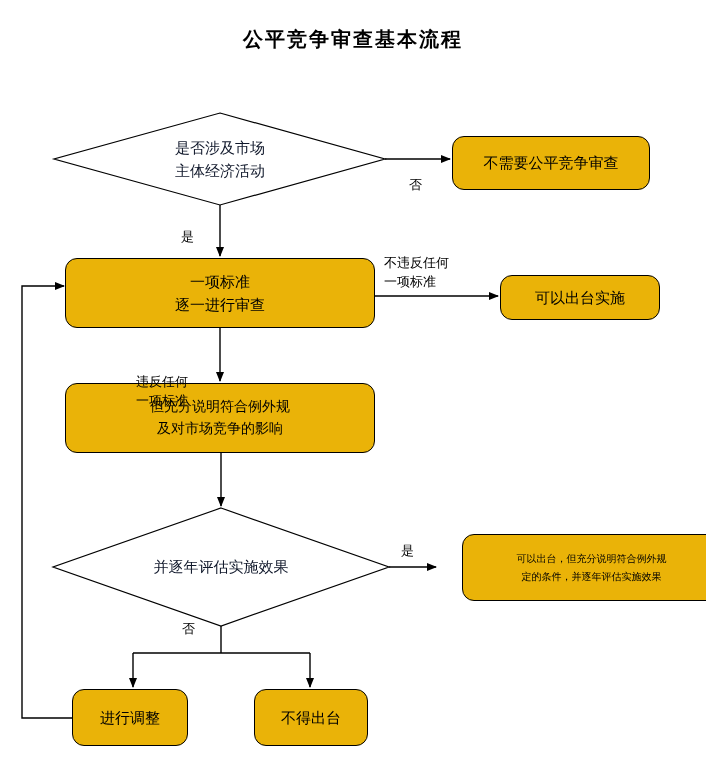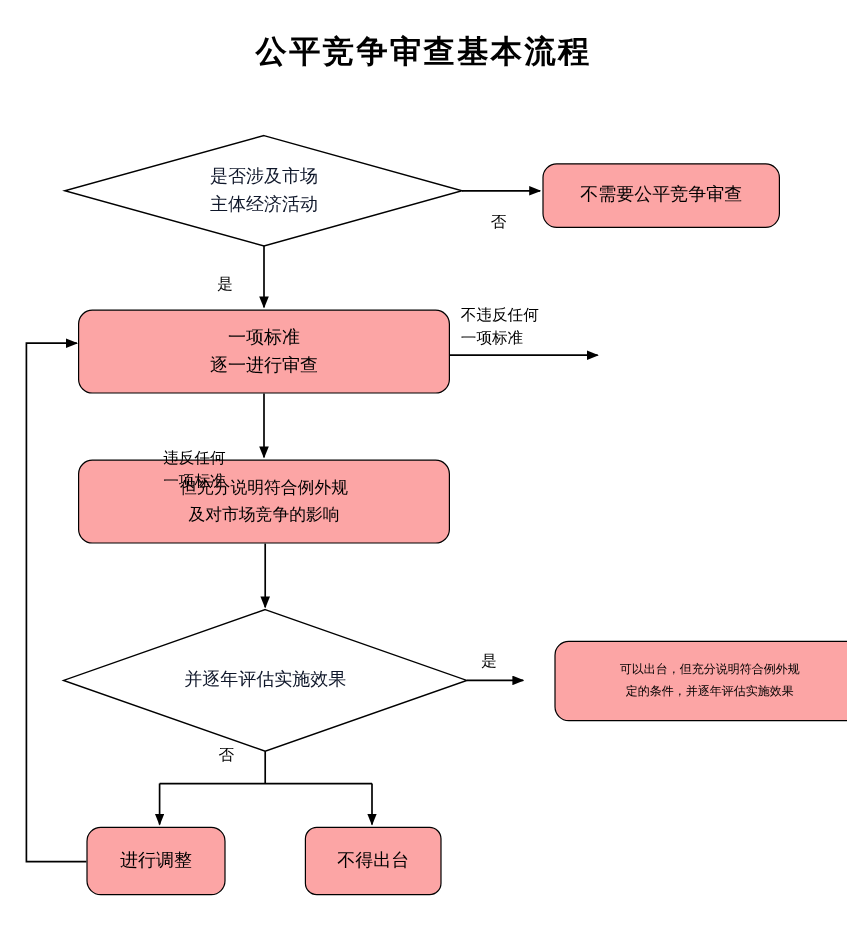--- a/index.html
+++ b/index.html
@@ -16,40 +16,40 @@
     overflow: hidden;
   }
   #title {
     position: absolute;
     left: 0;
     top: 26px;
     width: 706px;
     text-align: center;
     font-family: "Liberation Serif", "DejaVu Serif", serif;
     font-weight: bold;
-    font-size: 26px;
+    font-size: 20px;
     letter-spacing: 2px;
     color: #000000;
   }
   .node {
     position: absolute;
     box-sizing: border-box;
     display: flex;
     align-items: center;
     justify-content: center;
     text-align: center;
     color: #000000;
     font-size: 15px;
     line-height: 1.55;
     white-space: pre-line;
   }
   .box {
     border: 1px solid #000000;
     border-radius: 12px;
-    background: #fca5a5;
+    background: #eab308;
   }
   .diamond-label {
     position: absolute;
     box-sizing: border-box;
     display: flex;
     align-items: center;
     justify-content: center;
     text-align: center;
     color: #0f172a;
     font-size: 15px;
@@ -122,32 +122,33 @@
   </svg>
 
   <div class="diamond-label" style="left:100px; top:130px; width:240px; height:58px;">是否涉及市场
 主体经济活动</div>
 
   <div class="node box" style="left:452px; top:136px; width:198px; height:54px;">不需要公平竞争审查</div>
 
   <div class="node box" style="left:65px; top:258px; width:310px; height:70px;">一项标准
 逐一进行审查</div>
 
+  <div class="node box" style="left:500px; top:275px; width:160px; height:45px;">可以出台实施</div>
 
   <div class="node box" style="left:65px; top:383px; width:310px; height:70px; font-size:14px;">但充分说明符合例外规
 及对市场竞争的影响</div>
 
   <div class="diamond-label" style="left:101px; top:552px; width:240px; height:30px;">并逐年评估实施效果</div>
 
   <div class="node box" style="left:438px; top:534px; width:259px; height:67px; font-size:10px; line-height:1.8;margin-left:24px;">可以出台，但充分说明符合例外规
 定的条件，并逐年评估实施效果</div>
 
   <div class="node box" style="left:72px; top:689px; width:116px; height:57px;">进行调整</div>
 
-  <div class="node box" style="left:254px; top:689px; width:114px; height:57px;border-radius:10px;">不得出台</div>
+  <div class="node box" style="left:254px; top:689px; width:114px; height:57px;">不得出台</div>
 
   <div class="edge-label" style="left:409px; top:176px;">否</div>
 
   <div class="edge-label" style="left:181px; top:228px;">是</div>
 
   <div class="edge-label" style="left:384px; top:254px;">不违反任何
 一项标准</div>
 
   <div class="edge-label" style="left:136px; top:333px;margin-top:40px;">违反任何
 一项标准</div>

